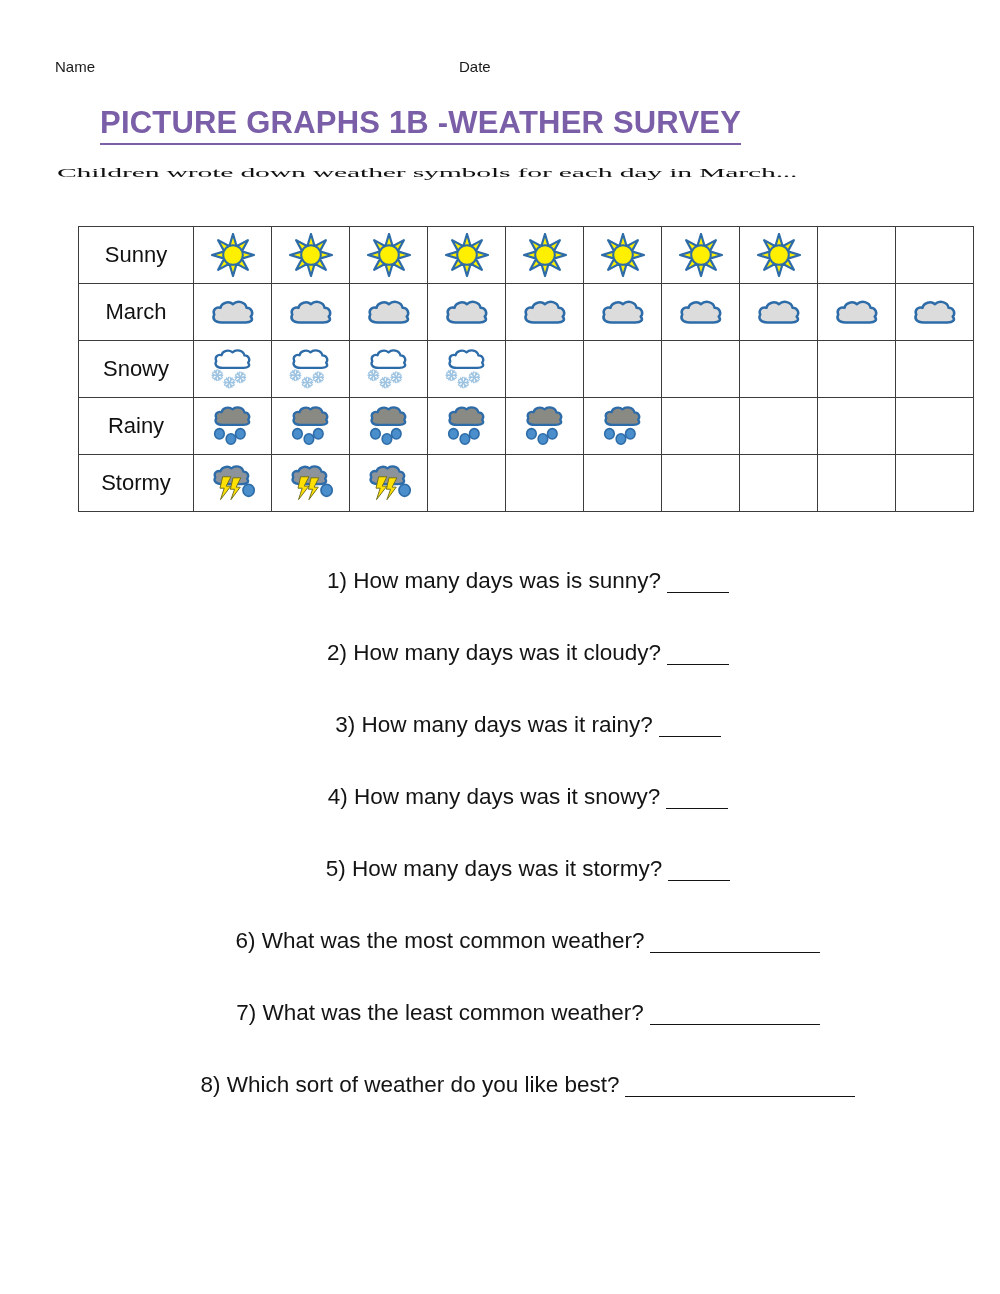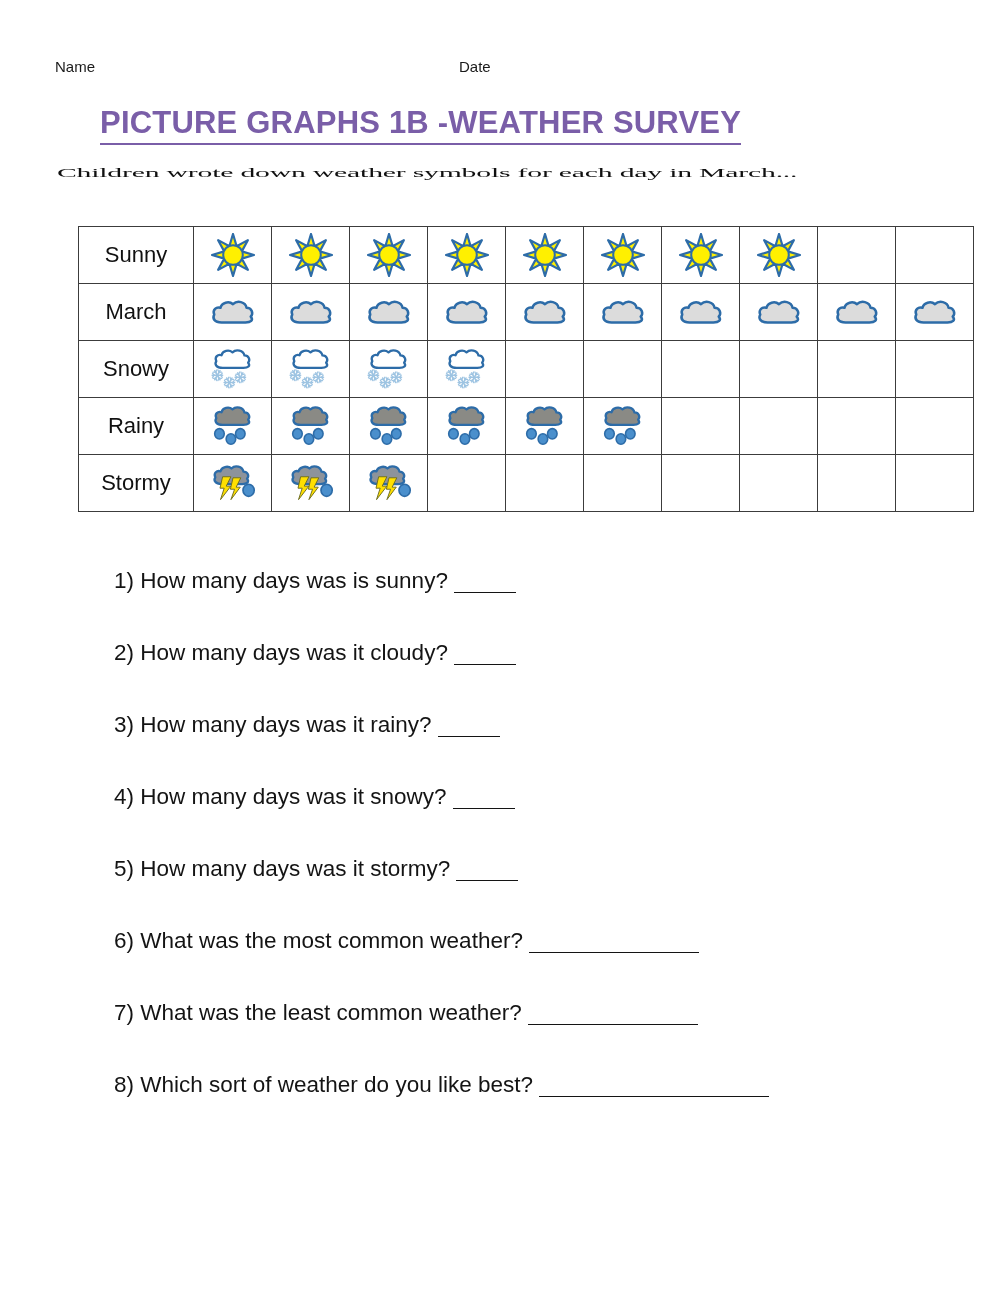--- a/index.html
+++ b/index.html
@@ -88,22 +88,23 @@
     height: 56px;
     text-align: center;
     vertical-align: middle;
   }
   .graph-table td.cell svg { display: block; margin: 0 auto; }
 
   
   .questions {
     position: absolute;
     top: 566px;
-    left: 114px;
+    left: 108px;
     width: 840px;
+    text-align: center;
   }
   .q {
     font-size: 22.5px;
     color: #141414;
     margin-bottom: 0;
     height: 72px;
     line-height: 30px;
     white-space: nowrap;
   }
   .q .blank {

